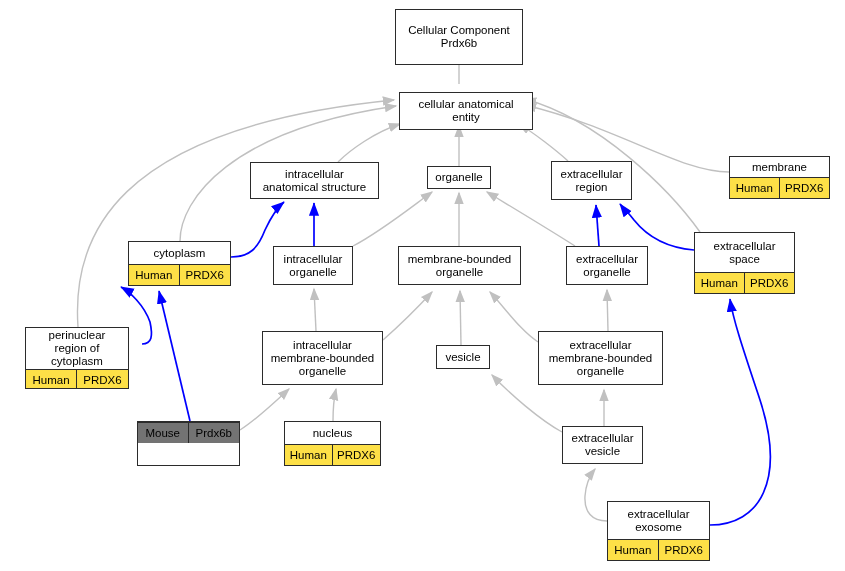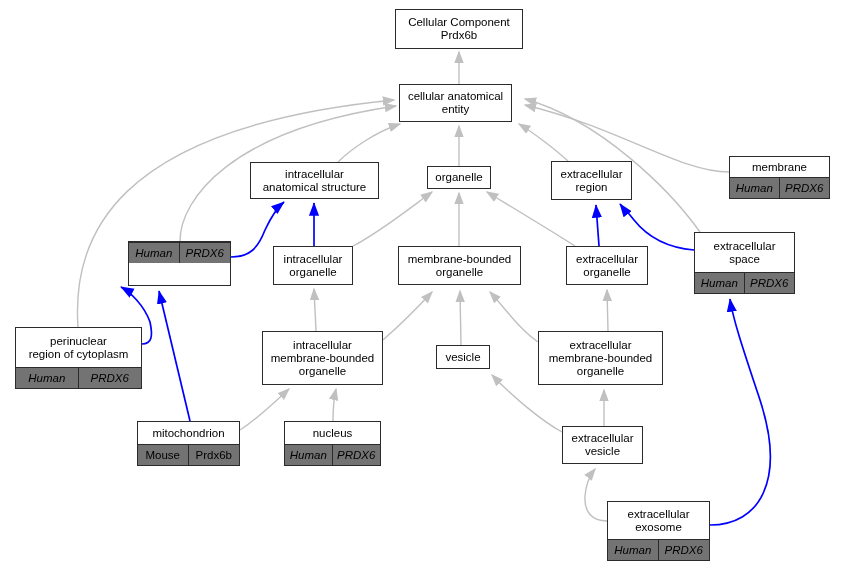--- a/index.html
+++ b/index.html
@@ -61,21 +61,21 @@
     align-items: center;
     justify-content: center;
     font-size: 11.5px;
     line-height: 13px;
     color: #000000;
     box-sizing: border-box;
   }
   .node .annot .cell.left {
     border-right: 1.3px solid #2b2b2b;
   }
-  .annot.human { background: #737373; font-style: italic; }
+  .annot.human { background: #fde047; }
   .annot.mouse { background: #737373; }
 </style>
 </head>
 <body>
 
 <div id="graph">
 
   <svg id="edges" width="845" height="571" viewBox="0 0 845 571" xmlns="http://www.w3.org/2000/svg">
     <defs>
       <marker id="arrow-isa" markerWidth="10" markerHeight="10" refX="8" refY="3.4" orient="auto" markerUnits="strokeWidth">
@@ -111,25 +111,25 @@
         <path d="M190,421 L159,291" fill="none" stroke="#0000ff" stroke-width="1.7" marker-end="url(#arrow-annot)"></path>
         <path d="M142,344 C152,344 153,336 150,322 C144,305 130,292 121,287" fill="none" stroke="#0000ff" stroke-width="1.7" marker-end="url(#arrow-annot)"></path>
         <path d="M562,432 C540,420 510,394 492,375" fill="none" stroke="#c0c0c0" stroke-width="1.4" marker-end="url(#arrow-isa)"></path>
         <path d="M604,426 L604,390" fill="none" stroke="#c0c0c0" stroke-width="1.4" marker-end="url(#arrow-isa)"></path>
         <path d="M607,521 C592,521 584,512 585,496 C586,483 591,474 595,469" fill="none" stroke="#c0c0c0" stroke-width="1.4" marker-end="url(#arrow-isa)"></path>
         <path d="M710,525 C760,525 786,480 760,400 C745,355 733,320 730,299" fill="none" stroke="#0000ff" stroke-width="1.7" marker-end="url(#arrow-annot)"></path>
       </g>
   </svg>
 
   <div id="node-layer">
-      <div class="node" style="left: 395px; top: 9px; width: 128px; height: 40px;">
+      <div class="node" style="left: 395px; top: 9px; width: 128px; height: 56px;">
         <div class="title">Cellular Component
 Prdx6b</div>
       </div>
-      <div class="node" style="left: 399px; top: 84px; width: 113px; height: 38px;">
+      <div class="node" style="left: 399px; top: 92px; width: 134px; height: 38px;">
         <div class="title">cellular anatomical
 entity</div>
       </div>
       <div class="node" style="left: 250px; top: 162px; width: 129px; height: 37px;">
         <div class="title">intracellular
 anatomical structure</div>
       </div>
       <div class="node" style="left: 427px; top: 166px; width: 64px; height: 23px;">
         <div class="title">organelle</div>
       </div>
@@ -138,20 +138,21 @@
 region</div>
       </div>
       <div class="node" style="left: 729px; top: 156px; width: 101px; height: 43px;">
         <div class="title">membrane</div>
         <div class="annot human">
           <div class="cell left">Human</div>
           <div class="cell right">PRDX6</div>
         </div>
       </div>
       <div class="node" style="left: 128px; top: 241px; width: 103px; height: 45px;">
+        <div class="title">cytoplasm</div>
         <div class="annot human">
           <div class="cell left">Human</div>
           <div class="cell right">PRDX6</div>
         </div>
       </div>
       <div class="node" style="left: 273px; top: 246px; width: 80px; height: 39px;">
         <div class="title">intracellular
 organelle</div>
       </div>
       <div class="node" style="left: 398px; top: 246px; width: 123px; height: 39px;">
@@ -163,21 +164,21 @@
 organelle</div>
       </div>
       <div class="node" style="left: 694px; top: 232px; width: 101px; height: 62px;">
         <div class="title">extracellular
 space</div>
         <div class="annot human">
           <div class="cell left">Human</div>
           <div class="cell right">PRDX6</div>
         </div>
       </div>
-      <div class="node" style="left: 15px; top: 327px; width: 127px; height: 62px;">
+      <div class="node" style="left: 25px; top: 327px; width: 104px; height: 62px;">
         <div class="title">perinuclear
 region of cytoplasm</div>
         <div class="annot human">
           <div class="cell left">Human</div>
           <div class="cell right">PRDX6</div>
         </div>
       </div>
       <div class="node" style="left: 262px; top: 331px; width: 121px; height: 54px;">
         <div class="title">intracellular
 membrane-bounded
@@ -185,21 +186,20 @@
       </div>
       <div class="node" style="left: 436px; top: 345px; width: 54px; height: 24px;">
         <div class="title">vesicle</div>
       </div>
       <div class="node" style="left: 538px; top: 331px; width: 125px; height: 54px;">
         <div class="title">extracellular
 membrane-bounded
 organelle</div>
       </div>
       <div class="node" style="left: 137px; top: 421px; width: 103px; height: 45px;">
-        <div class="title">mitochondrion</div>
         <div class="annot mouse">
           <div class="cell left">Mouse</div>
           <div class="cell right">Prdx6b</div>
         </div>
       </div>
       <div class="node" style="left: 284px; top: 421px; width: 97px; height: 45px;">
         <div class="title">nucleus</div>
         <div class="annot human">
           <div class="cell left">Human</div>
           <div class="cell right">PRDX6</div>

